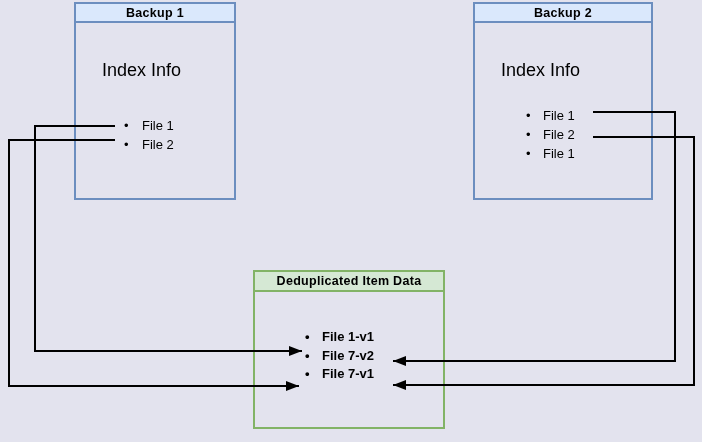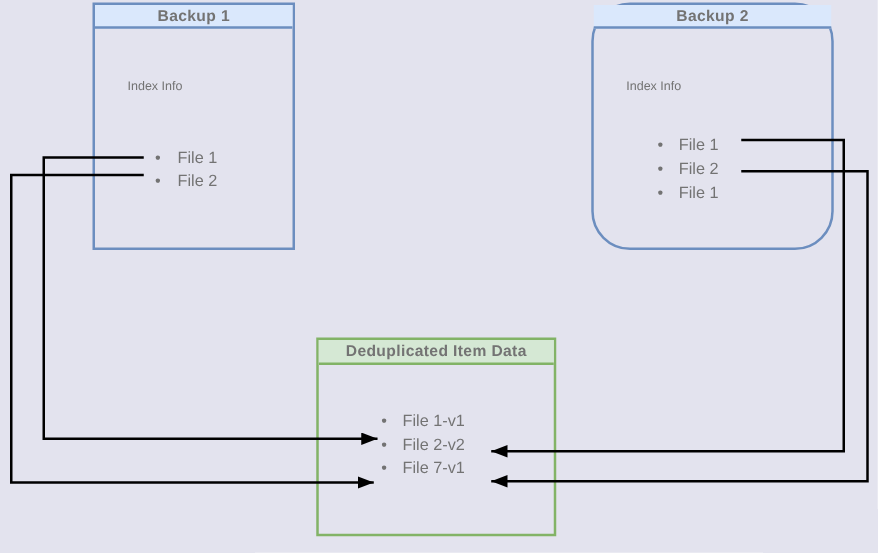--- a/index.html
+++ b/index.html
@@ -2,52 +2,52 @@
 <html><head>
 <meta charset="utf-8">
 <style>
   html, body { margin:0; padding:0; }
   .canvas {
     position: relative;
     width: 702px;
     height: 442px;
     background: #e3e3ee;
     font-family: "Liberation Sans", sans-serif;
-    color: #737373;
+    color: #000000;
     overflow: hidden;
   }
   .box {
     position: absolute;
     box-sizing: border-box;
     border: 2px solid;
     background: transparent;
   }
   .box.blue  { border-color: #6c8ebf; }
   .box.green { border-color: #82b366; }
   #backup1 { left: 74px;  top: 2px;   width: 162px; height: 198px; }
-  #backup2 { left: 473px; top: 2px;   width: 194px; height: 198px; border-radius: 31px; }
+  #backup2 { left: 473px; top: 2px;   width: 180px; height: 198px; }
   #dedup   { left: 253px; top: 270px; width: 192px; height: 159px; }
 
   .box-header {
     display: flex;
     align-items: center;
     justify-content: center;
     font-weight: bold;
     font-size: 12.5px;
     letter-spacing: 0.3px;
     border-bottom: 2px solid;
   }
   .blue  .box-header { background: #dae8fc; border-color: #6c8ebf; height: 17px; }
   .green .box-header { background: #d5e8d4; border-color: #82b366; height: 18px; }
 
   .index-label {
     position: absolute;
     left: 26px;
     top: 58px;
-    font-size: 10px;
+    font-size: 18px;
     line-height: 16px;
   }
   ul.file-list {
     list-style: none;
     margin: 0;
     padding: 0;
     position: absolute;
     left: 0;
     width: 100%;
   }
@@ -61,21 +61,21 @@
     font-size: 13px;
   }
   #backup1 ul.file-list { top: 112px; }
   #backup1 li { height: 19px; line-height: 19px; padding-left: 66px; }
   #backup1 li::before { left: 48px; }
 
   #backup2 ul.file-list { top: 102px; }
   #backup2 li { height: 19px; line-height: 19px; padding-left: 68px; }
   #backup2 li::before { left: 51px; }
 
-  #dedup ul.file-list { top: 56px; }
+  #dedup ul.file-list { top: 56px; font-weight: bold; }
   #dedup li { height: 18.5px; line-height: 18.5px; padding-left: 67px; }
   #dedup li::before { left: 50px; }
 
   svg.arrows {
     position: absolute;
     left: 0; top: 0;
     width: 702px; height: 442px;
     pointer-events: none;
     z-index: 5;
   }
@@ -107,21 +107,21 @@
       <li>File 1</li>
     </ul>
   </div>
 
   <div class="box green" id="dedup">
     <div class="box-header">
       <span>Deduplicated Item Data</span>
     </div>
     <ul class="file-list">
       <li>File 1-v1</li>
-      <li>File 2-v2</li>
+      <li>File 7-v2</li>
       <li>File 7-v1</li>
     </ul>
   </div>
 
   <svg class="arrows" viewBox="0 0 702 442" xmlns="http://www.w3.org/2000/svg">
     <defs>
       <marker id="arrowhead" markerUnits="userSpaceOnUse" markerWidth="14" markerHeight="10" refX="13" refY="5" orient="auto">
         <path d="M0,0 L13,5 L0,10 Z" fill="#000"></path>
       </marker>
     </defs>

